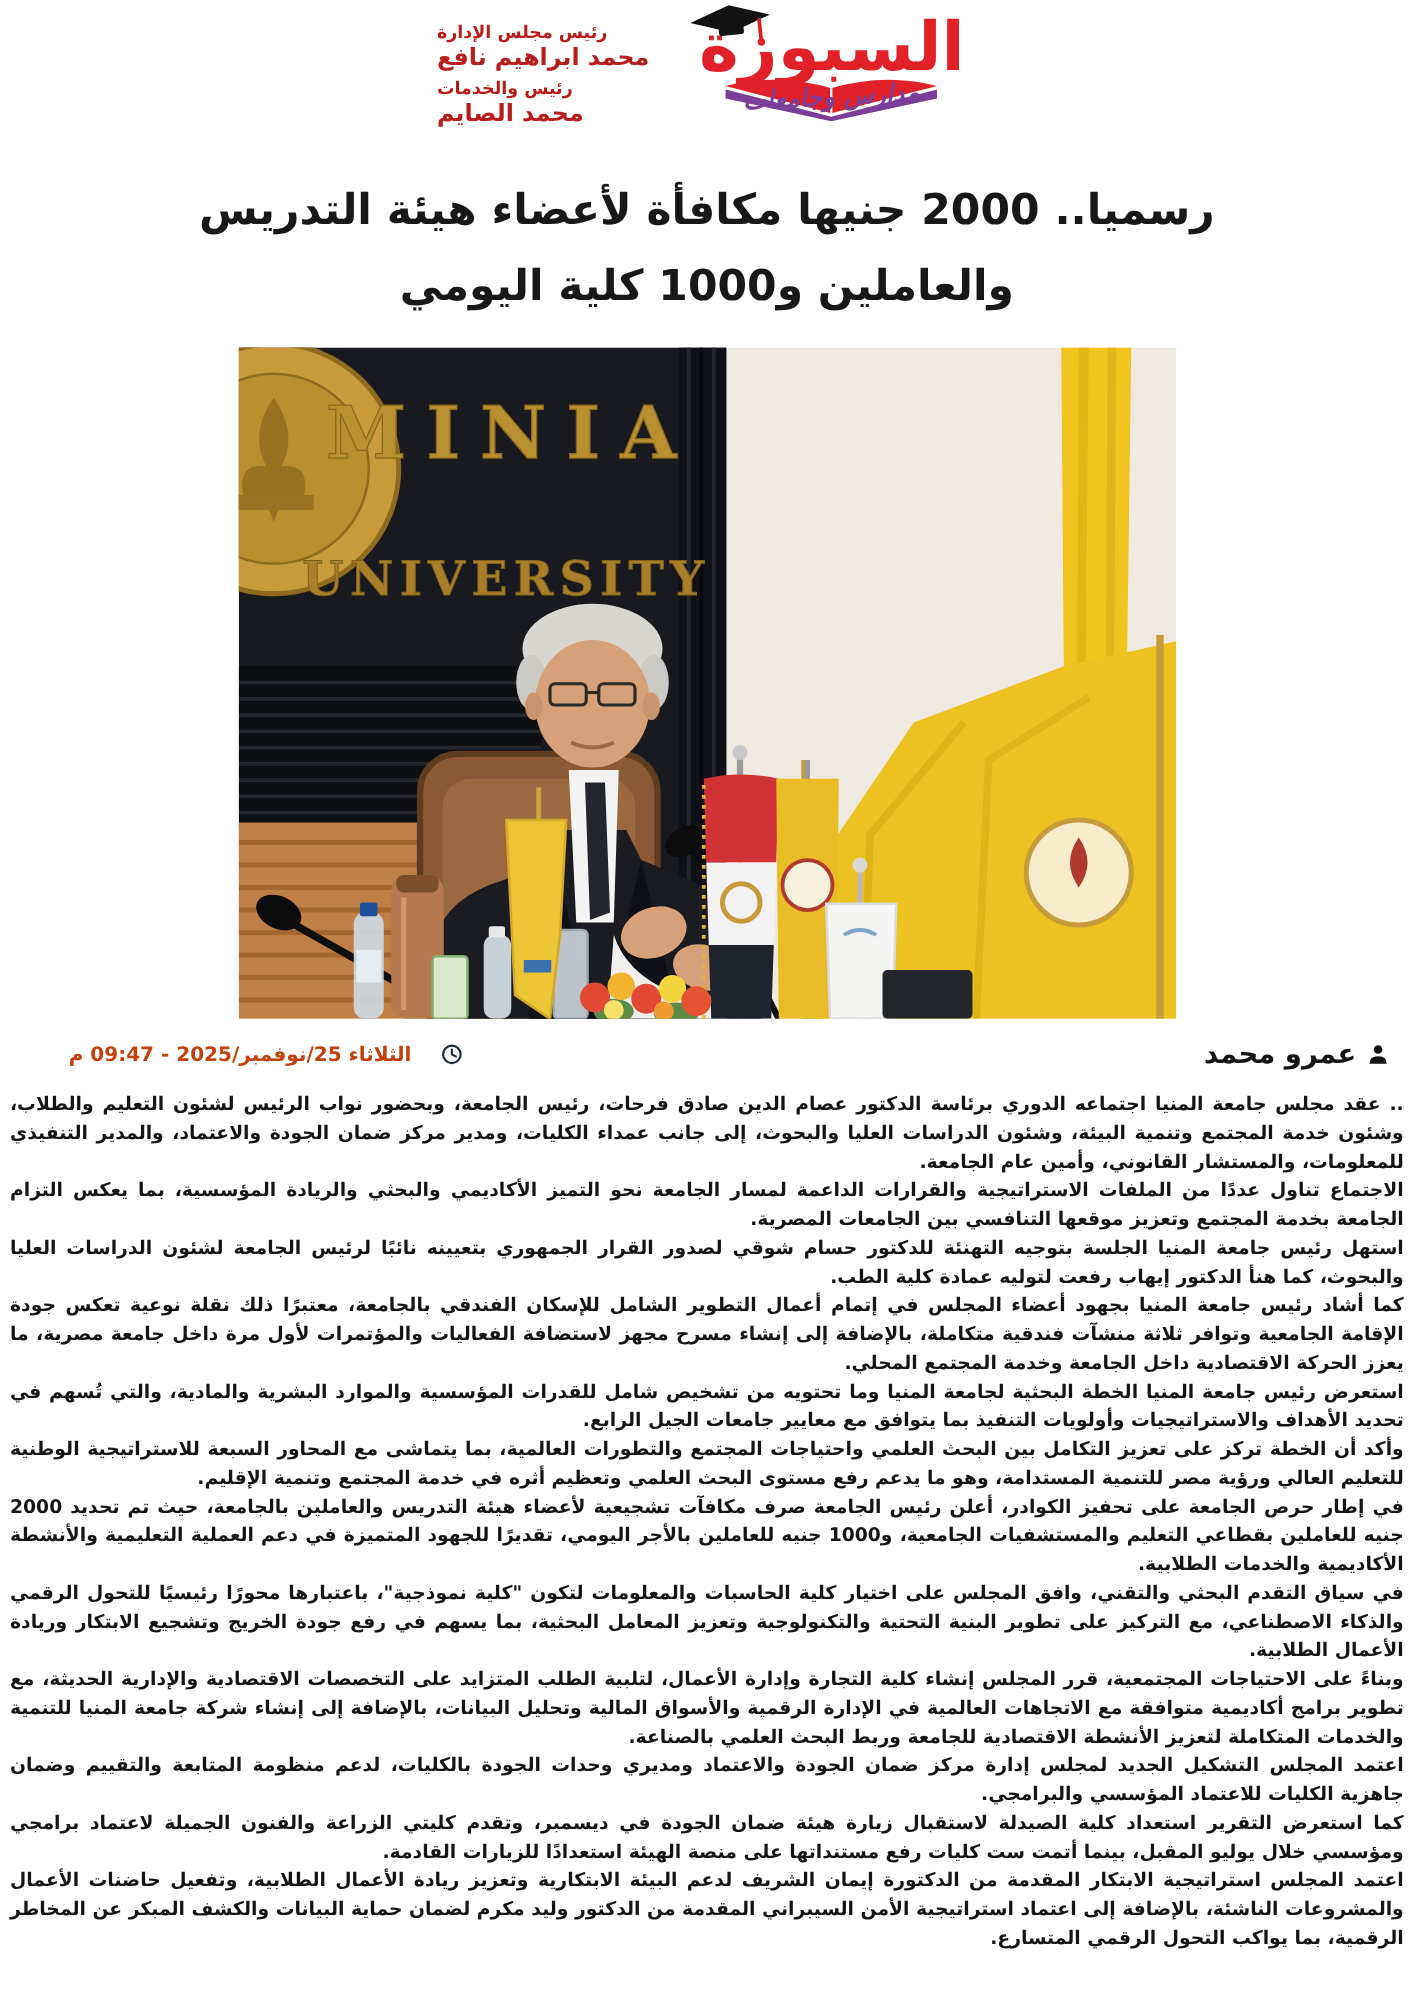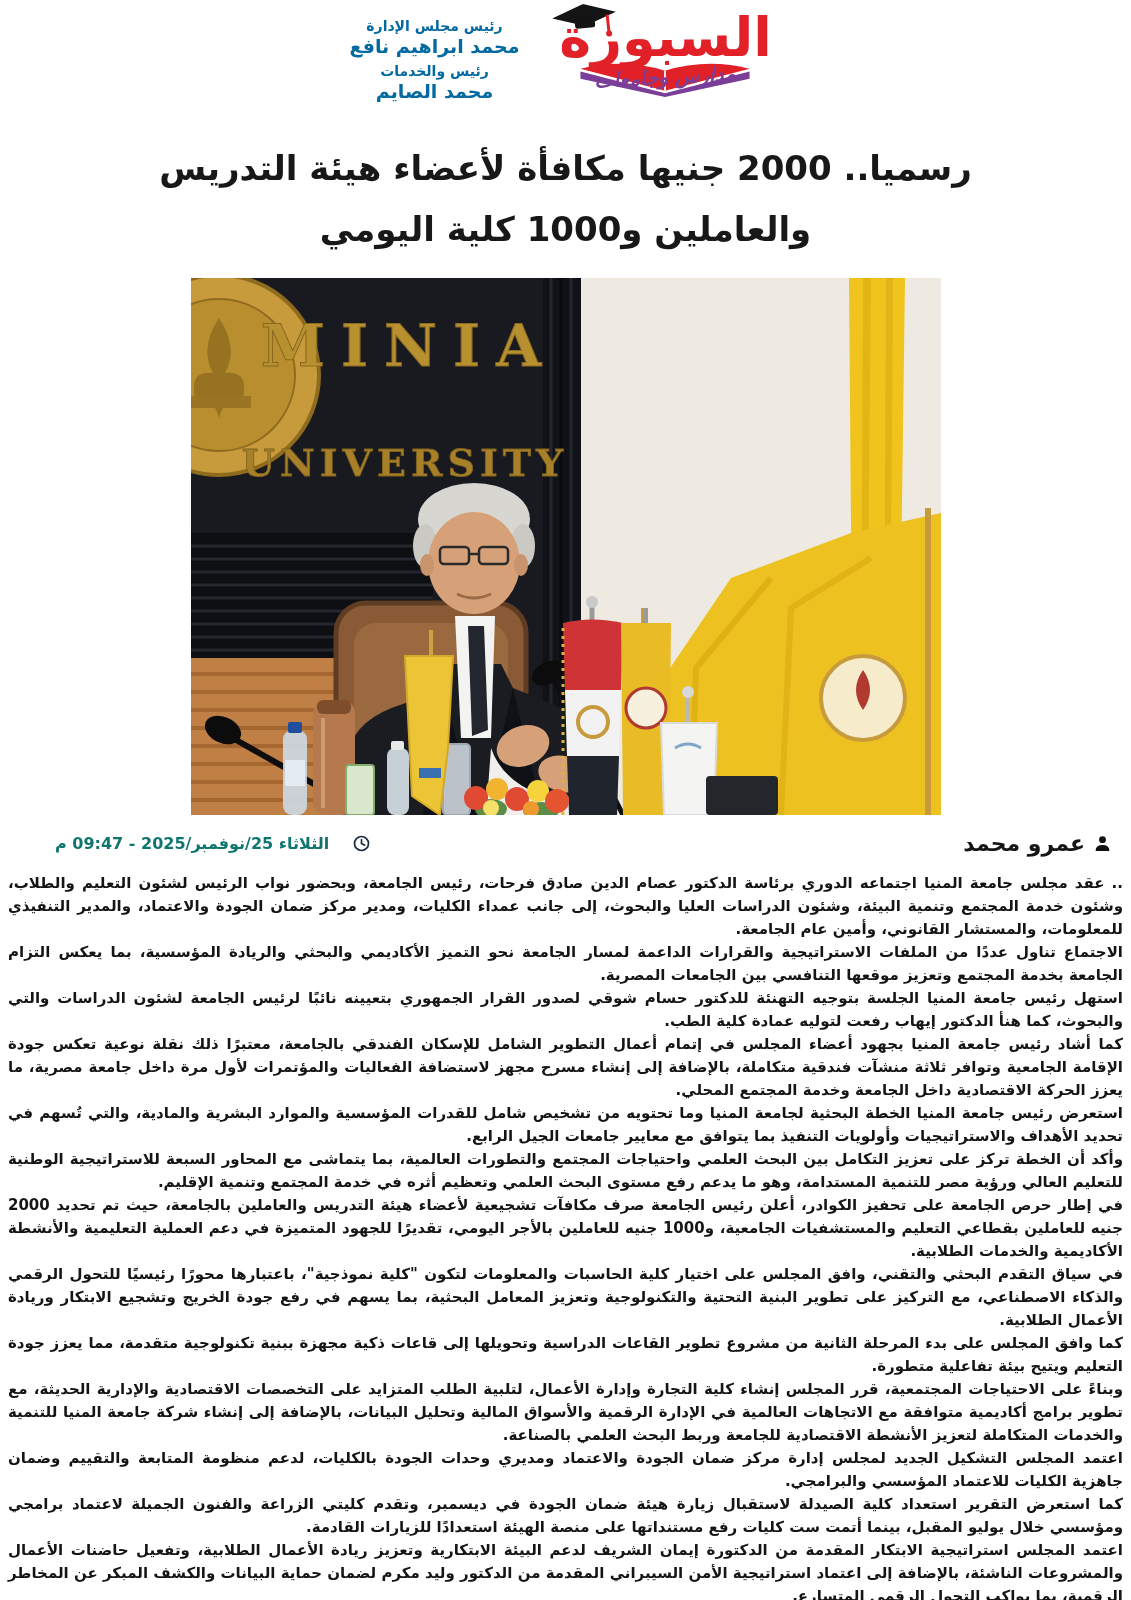--- a/index.html
+++ b/index.html
@@ -7,32 +7,32 @@
     width:1131px;margin:0 auto;background:#ffffff;
     font-family:"DejaVu Sans",sans-serif;direction:rtl;color:#141414;
   }
   
   .header{display:flex;justify-content:center;align-items:flex-start;gap:30px;padding-top:10px;}
   .logo{position:relative;width:232px;text-align:center;}
   .logo-title{font-size:54px;font-weight:800;color:#e22028;line-height:1.05;display:inline-block;}
   .cap{position:absolute;top:-6px;left:4px;width:64px;height:40px;transform:rotate(-6deg);}
   .book{display:block;margin:-10px auto 0;width:198px;height:40px;}
   .logo-subtitle{display:block;margin-top:-32px;font-size:20px;font-weight:700;font-style:italic;color:#7a3e98;transform:rotate(-3deg);}
-  .editors{text-align:center;padding-top:8px;color:#0369a1;}
+  .editors{text-align:left;padding-top:8px;color:#b91c1c;}
   .editors .role{font-size:14px;font-weight:600;margin:0;}
   .editors .name{font-size:19px;font-weight:800;margin:1px 0 6px;}
   
   .headline{margin:30px 140px 0;text-align:center;font-size:34px;font-weight:800;line-height:1.8;color:#181818;}
   .headline span{display:block;}
   
   .photo-wrap{width:750px;margin:18px auto 0;line-height:0;}
   
   .byline{display:flex;justify-content:space-between;align-items:center;padding:16px 20px 8px 55px;}
   .author{display:flex;align-items:center;gap:9px;font-size:22px;font-weight:800;color:#151515;}
-  .date{display:flex;align-items:center;gap:24px;font-size:16px;font-weight:600;color:#0f766e;}
+  .date{display:flex;align-items:center;gap:24px;font-size:16px;font-weight:600;color:#c2410c;}
   .micon{width:17px;height:17px;display:inline-block;}
   
   .article{padding:8px 8px 40px;font-size:15px;line-height:23px;font-weight:700;color:#151515;text-align:justify;text-align-last:right;}
   .article p{margin:0;}
 </style>
 </head>
 <body>
 
 <div class="header">
   <div class="logo">
@@ -234,24 +234,23 @@
       <circle cx="8" cy="8" r="6.6" fill="none" stroke="#1b2a42" stroke-width="1.6"></circle>
       <path d="M8,4.4 L8,8 L11,9.6" fill="none" stroke="#1b2a42" stroke-width="1.6" stroke-linecap="round"></path>
     </svg>
     <span>الثلاثاء 25/نوفمبر/2025 - 09:47 م</span>
   </div>
 </div>
 
 <div class="article">
     <p>.. عقد مجلس جامعة المنيا اجتماعه الدوري برئاسة الدكتور عصام الدين صادق فرحات، رئيس الجامعة، وبحضور نواب الرئيس لشئون التعليم والطلاب، وشئون خدمة المجتمع وتنمية البيئة، وشئون الدراسات العليا والبحوث، إلى جانب عمداء الكليات، ومدير مركز ضمان الجودة والاعتماد، والمدير التنفيذي للمعلومات، والمستشار القانوني، وأمين عام الجامعة.</p>
     <p>الاجتماع تناول عددًا من الملفات الاستراتيجية والقرارات الداعمة لمسار الجامعة نحو التميز الأكاديمي والبحثي والريادة المؤسسية، بما يعكس التزام الجامعة بخدمة المجتمع وتعزيز موقعها التنافسي بين الجامعات المصرية.</p>
-    <p>استهل رئيس جامعة المنيا الجلسة بتوجيه التهنئة للدكتور حسام شوقي لصدور القرار الجمهوري بتعيينه نائبًا لرئيس الجامعة لشئون الدراسات والتي والبحوث، كما هنأ الدكتور إيهاب رفعت لتوليه عمادة كلية الطب.</p>
+    <p>استهل رئيس جامعة المنيا الجلسة بتوجيه التهنئة للدكتور حسام شوقي لصدور القرار الجمهوري بتعيينه نائبًا لرئيس الجامعة لشئون الدراسات العليا والبحوث، كما هنأ الدكتور إيهاب رفعت لتوليه عمادة كلية الطب.</p>
     <p>كما أشاد رئيس جامعة المنيا بجهود أعضاء المجلس في إتمام أعمال التطوير الشامل للإسكان الفندقي بالجامعة، معتبرًا ذلك نقلة نوعية تعكس جودة الإقامة الجامعية وتوافر ثلاثة منشآت فندقية متكاملة، بالإضافة إلى إنشاء مسرح مجهز لاستضافة الفعاليات والمؤتمرات لأول مرة داخل جامعة مصرية، ما يعزز الحركة الاقتصادية داخل الجامعة وخدمة المجتمع المحلي.</p>
     <p>استعرض رئيس جامعة المنيا الخطة البحثية لجامعة المنيا وما تحتويه من تشخيص شامل للقدرات المؤسسية والموارد البشرية والمادية، والتي تُسهم في تحديد الأهداف والاستراتيجيات وأولويات التنفيذ بما يتوافق مع معايير جامعات الجيل الرابع.</p>
     <p>وأكد أن الخطة تركز على تعزيز التكامل بين البحث العلمي واحتياجات المجتمع والتطورات العالمية، بما يتماشى مع المحاور السبعة للاستراتيجية الوطنية للتعليم العالي ورؤية مصر للتنمية المستدامة، وهو ما يدعم رفع مستوى البحث العلمي وتعظيم أثره في خدمة المجتمع وتنمية الإقليم.</p>
     <p>في إطار حرص الجامعة على تحفيز الكوادر، أعلن رئيس الجامعة صرف مكافآت تشجيعية لأعضاء هيئة التدريس والعاملين بالجامعة، حيث تم تحديد 2000 جنيه للعاملين بقطاعي التعليم والمستشفيات الجامعية، و1000 جنيه للعاملين بالأجر اليومي، تقديرًا للجهود المتميزة في دعم العملية التعليمية والأنشطة الأكاديمية والخدمات الطلابية.</p>
     <p>في سياق التقدم البحثي والتقني، وافق المجلس على اختيار كلية الحاسبات والمعلومات لتكون "كلية نموذجية"، باعتبارها محورًا رئيسيًا للتحول الرقمي والذكاء الاصطناعي، مع التركيز على تطوير البنية التحتية والتكنولوجية وتعزيز المعامل البحثية، بما يسهم في رفع جودة الخريج وتشجيع الابتكار وريادة الأعمال الطلابية.</p>
-    <p>كما وافق المجلس على بدء المرحلة الثانية من مشروع تطوير القاعات الدراسية وتحويلها إلى قاعات ذكية مجهزة ببنية تكنولوجية متقدمة، مما يعزز جودة التعليم ويتيح بيئة تفاعلية متطورة.</p>
     <p>وبناءً على الاحتياجات المجتمعية، قرر المجلس إنشاء كلية التجارة وإدارة الأعمال، لتلبية الطلب المتزايد على التخصصات الاقتصادية والإدارية الحديثة، مع تطوير برامج أكاديمية متوافقة مع الاتجاهات العالمية في الإدارة الرقمية والأسواق المالية وتحليل البيانات، بالإضافة إلى إنشاء شركة جامعة المنيا للتنمية والخدمات المتكاملة لتعزيز الأنشطة الاقتصادية للجامعة وربط البحث العلمي بالصناعة.</p>
     <p>اعتمد المجلس التشكيل الجديد لمجلس إدارة مركز ضمان الجودة والاعتماد ومديري وحدات الجودة بالكليات، لدعم منظومة المتابعة والتقييم وضمان جاهزية الكليات للاعتماد المؤسسي والبرامجي.</p>
     <p>كما استعرض التقرير استعداد كلية الصيدلة لاستقبال زيارة هيئة ضمان الجودة في ديسمبر، وتقدم كليتي الزراعة والفنون الجميلة لاعتماد برامجي ومؤسسي خلال يوليو المقبل، بينما أتمت ست كليات رفع مستنداتها على منصة الهيئة استعدادًا للزيارات القادمة.</p>
     <p>اعتمد المجلس استراتيجية الابتكار المقدمة من الدكتورة إيمان الشريف لدعم البيئة الابتكارية وتعزيز ريادة الأعمال الطلابية، وتفعيل حاضنات الأعمال والمشروعات الناشئة، بالإضافة إلى اعتماد استراتيجية الأمن السيبراني المقدمة من الدكتور وليد مكرم لضمان حماية البيانات والكشف المبكر عن المخاطر الرقمية، بما يواكب التحول الرقمي المتسارع.</p>
   </div>
 
 </body></html>

